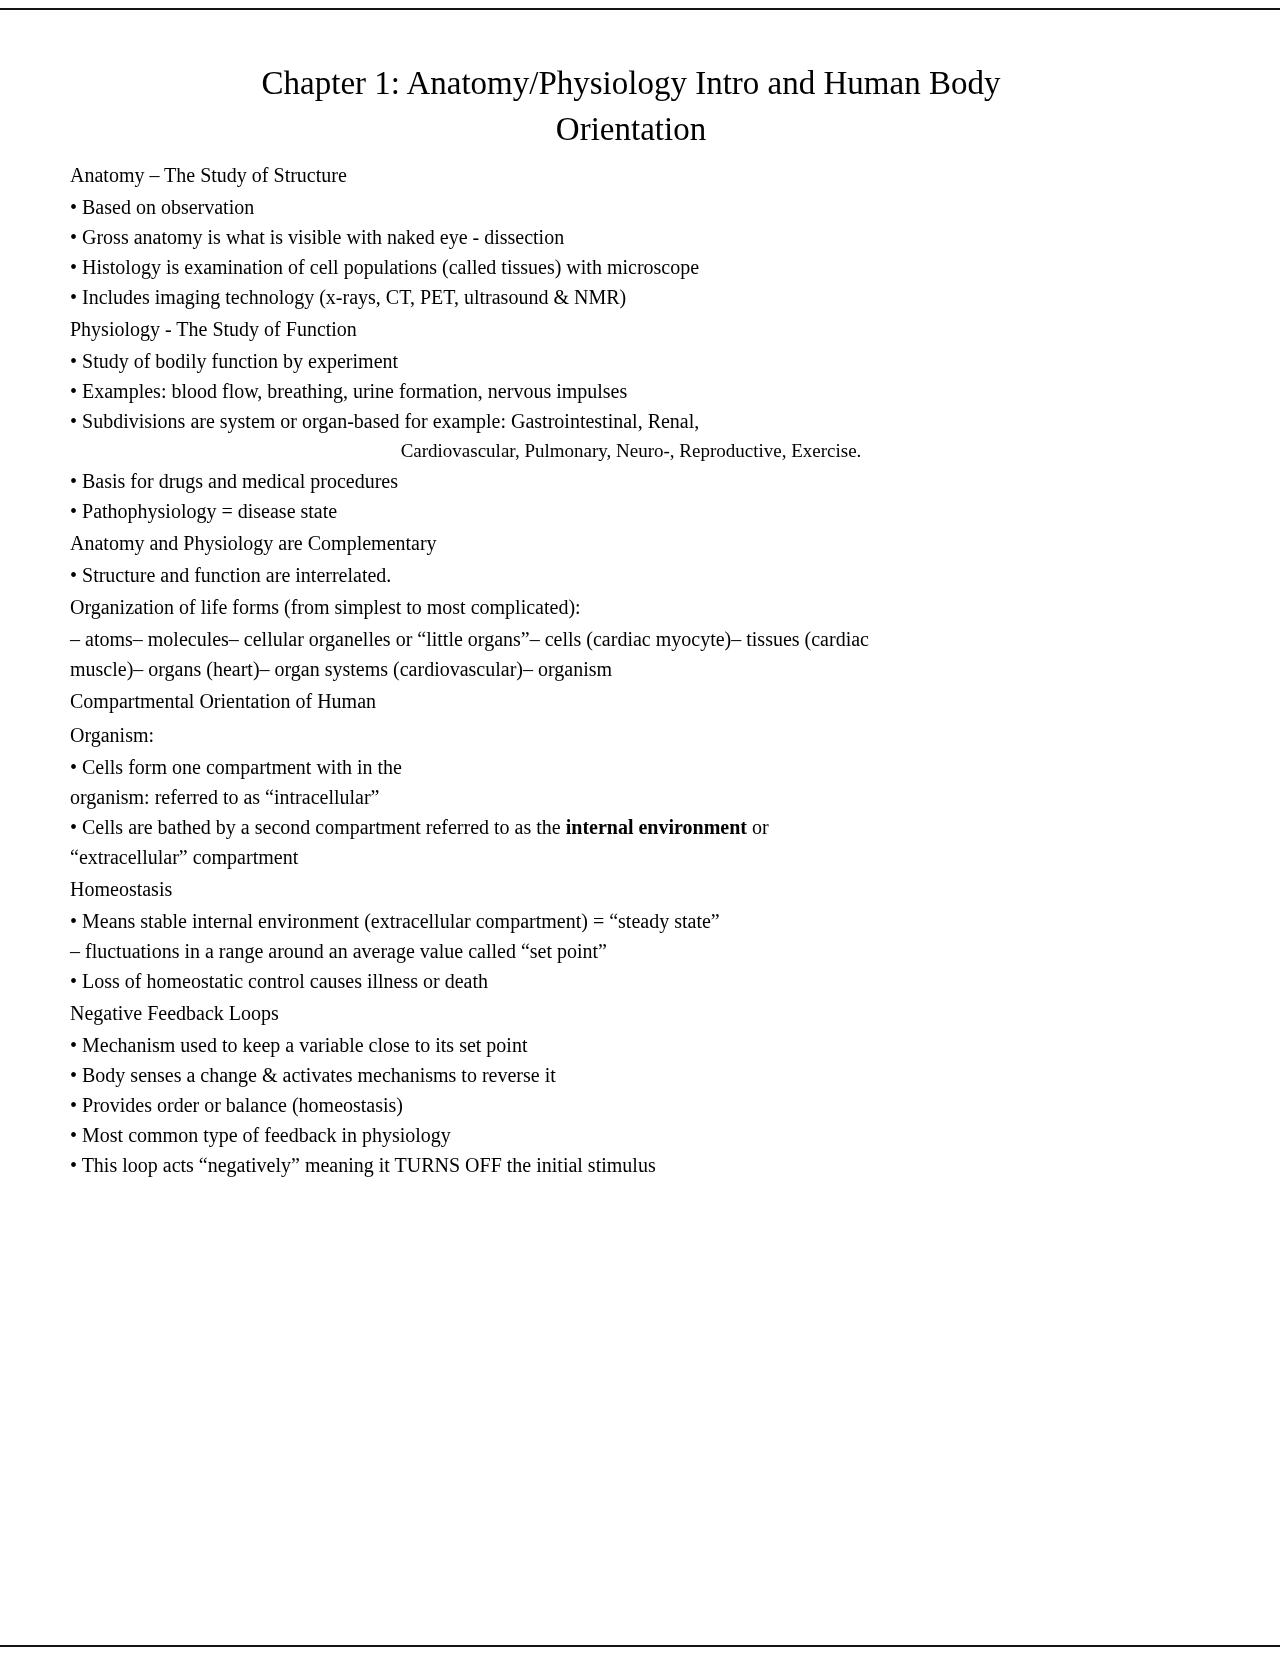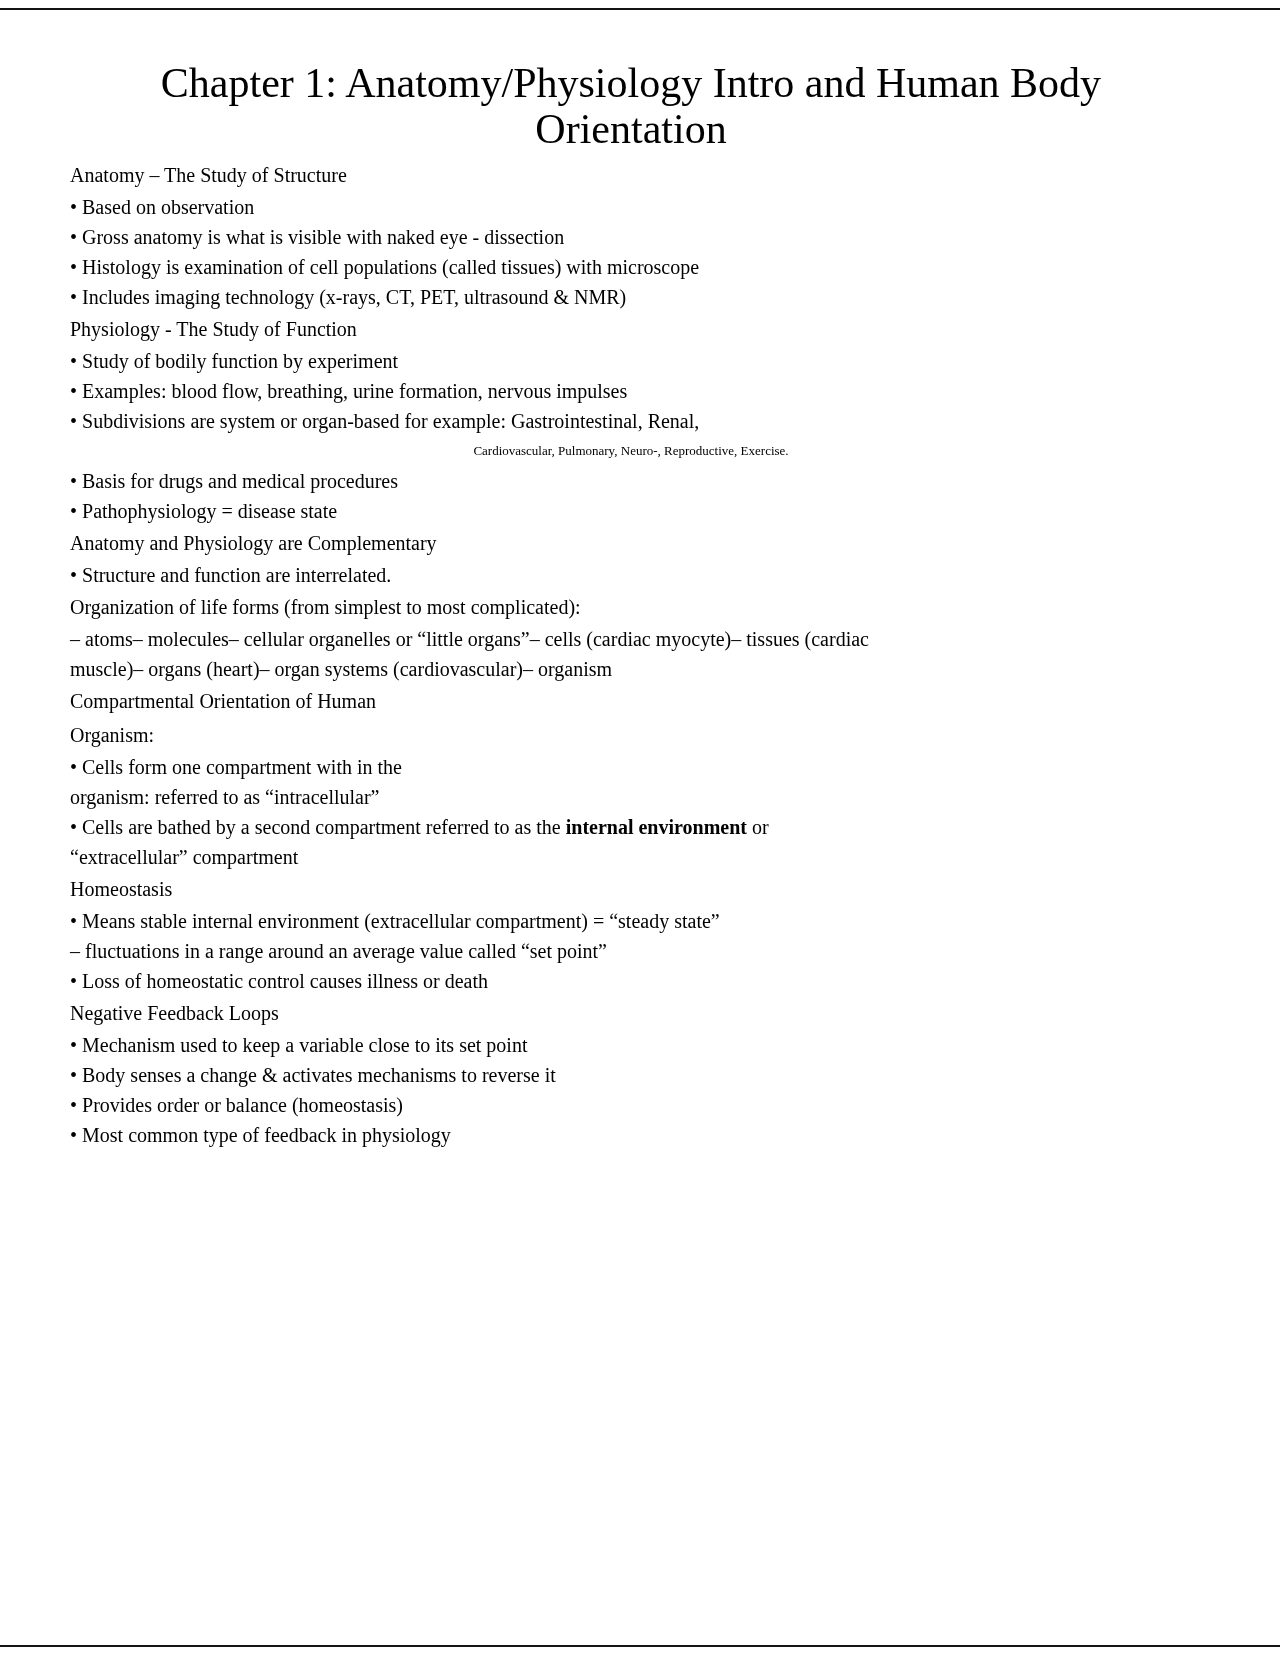--- a/index.html
+++ b/index.html
@@ -6,21 +6,21 @@
   html, body { width: 1280px; height: 1656px; }
   body {
     background: #ffffff;
     color: #000000;
     font-family: "Liberation Serif", "DejaVu Serif", serif;
     position: relative;
     overflow: hidden;
   }
   .page { padding: 60px 88px 0 70px; }
   .doc-title {
-    font-size: 42px;
+    font-size: 33px;
     line-height: 46px;
     font-weight: 400;
     text-align: center;
     white-space: pre-line;
     margin-bottom: 6px;
   }
   section { }
   section.first { margin-top: 4px; }
   section.no-gap { margin-top: 0; }
   h2.section-heading {
@@ -29,21 +29,21 @@
     line-height: 34px;
     white-space: pre-line;
   }
   p.line {
     font-size: 20px;
     line-height: 30px;
     white-space: pre-line;
   }
   p.center {
     text-align: center;
-    font-size: 13px;
+    font-size: 19px;
   }
   p.plain { }
   .bold { font-weight: 700; }
   .rule {
     position: absolute;
     left: 0;
     width: 1280px;
     height: 2px;
     background: #141414;
   }
@@ -98,15 +98,16 @@
         <p class="line bullet"><span>• </span><span>Means stable internal environment (extracellular compartment) = “steady state”</span></p>
         <p class="line plain"><span>– fluctuations in a range around an average value called “set point”</span></p>
         <p class="line bullet"><span>• </span><span>Loss of homeostatic control causes illness or death</span></p>
       </section>
       <section class="no-gap">
         <h2 class="section-heading">Negative Feedback Loops</h2>
         <p class="line bullet"><span>• </span><span>Mechanism used to keep a variable close to its set point</span></p>
         <p class="line bullet"><span>• </span><span>Body senses a change &amp; activates mechanisms to reverse it</span></p>
         <p class="line bullet"><span>• </span><span>Provides order or balance (homeostasis)</span></p>
         <p class="line bullet"><span>• </span><span>Most common type of feedback in physiology</span></p>
+        <p class="line bullet"><span>• </span><span>This loop acts “negatively” meaning it TURNS OFF the initial stimulus</span></p>
       </section>
     </div>
 </div>
 
 </body></html>

